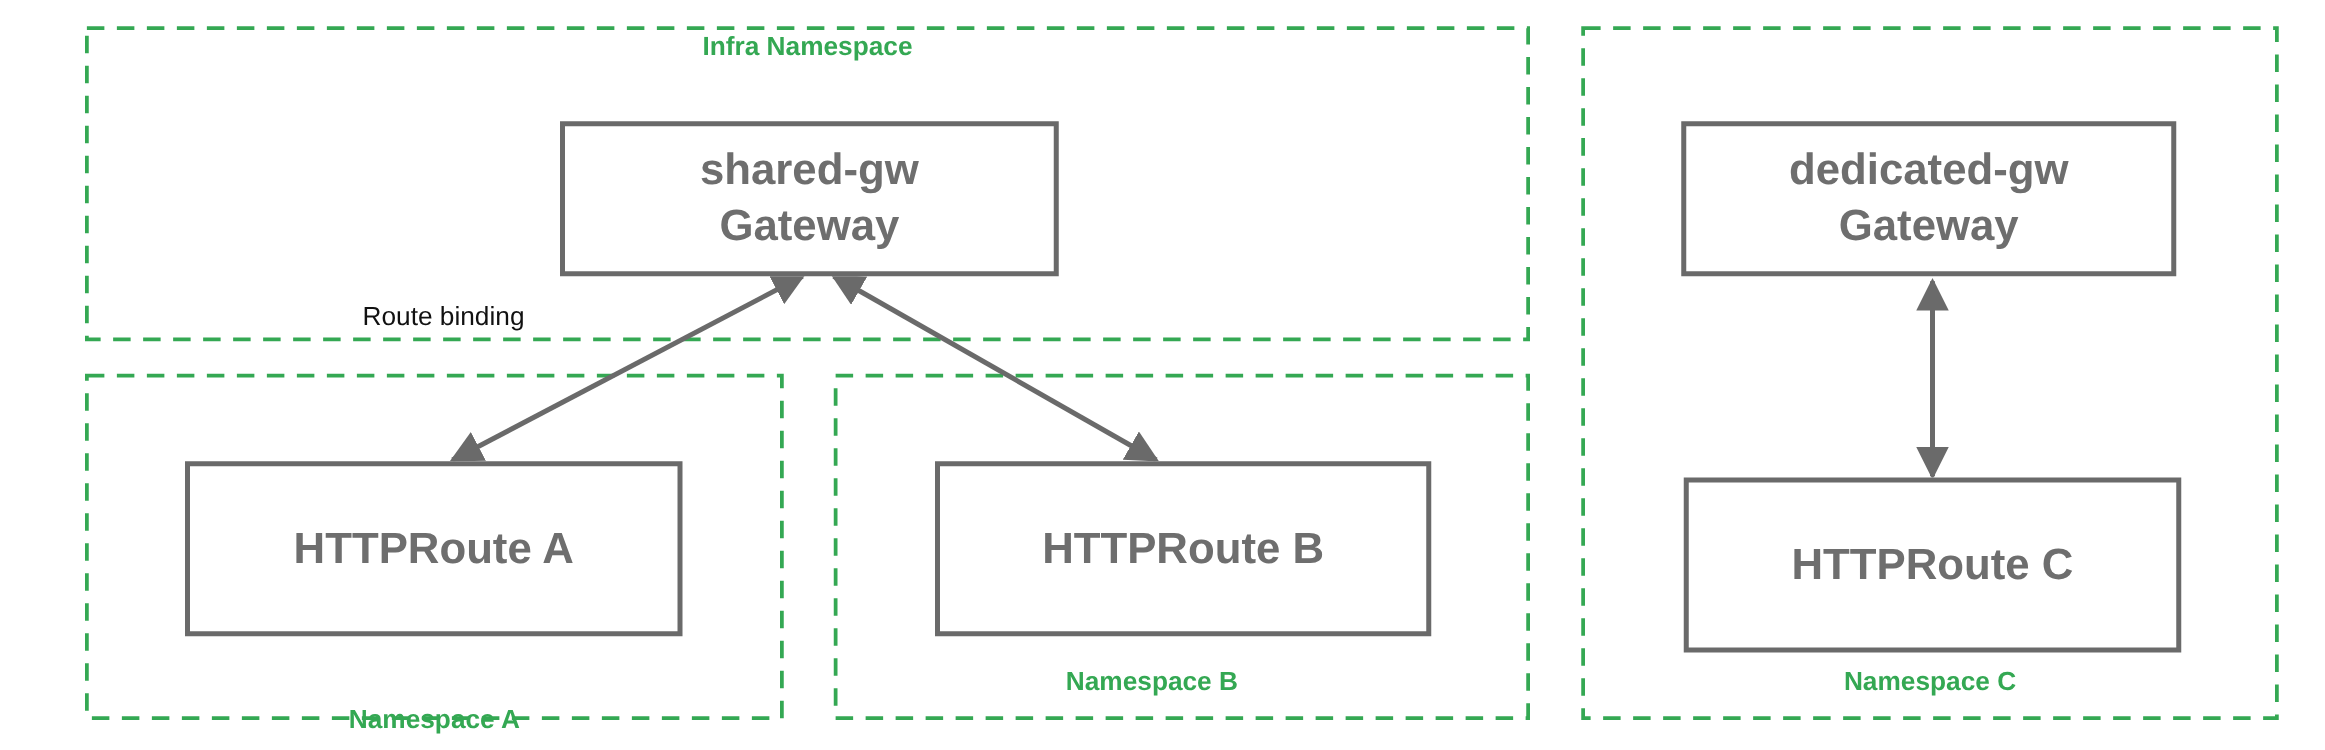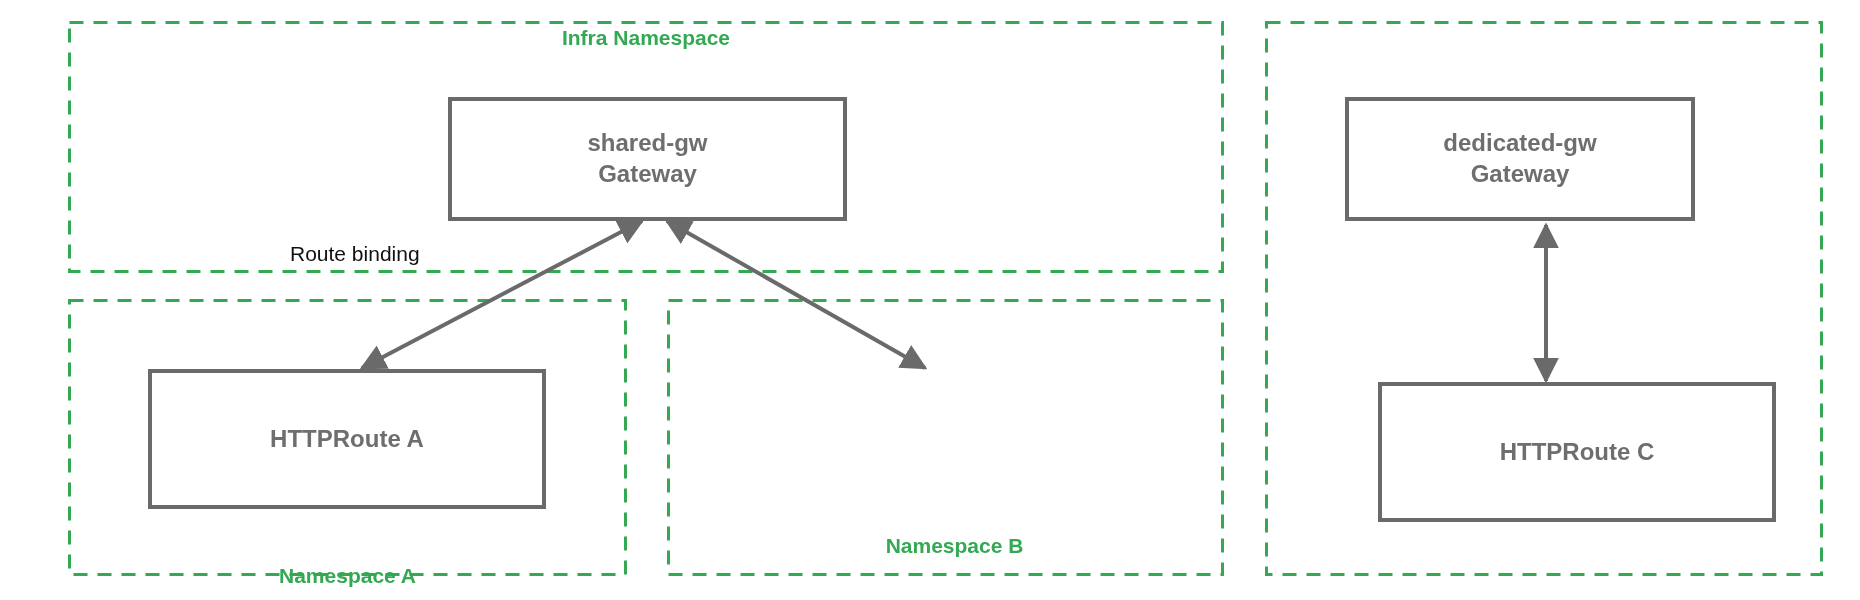--- a/index.html
+++ b/index.html
@@ -22,21 +22,21 @@
   .edges-layer{position:absolute;left:0;top:0;z-index:1;}
   .ns-rect{fill:none;stroke:var(--namespace-border);stroke-width:3;stroke-dasharray:14 10;}
   .edge{stroke:var(--arrow);stroke-width:4;fill:none;}
   .arrowhead{fill:var(--arrow);}
   .node{
     position:absolute;z-index:2;
     background:var(--background);
     border:4px solid var(--node-border);
     display:flex;align-items:center;justify-content:center;text-align:center;
     color:var(--node-label);
-    font-size:24px;font-weight:bold;line-height:1.28;
+    font-size:35px;font-weight:bold;line-height:1.28;
     box-sizing:border-box;
   }
   .ns-label{
     position:absolute;z-index:2;
     color:var(--namespace-label);
     font-size:21px;font-weight:bold;text-align:center;
   }
   .annotation{
     position:absolute;z-index:3;
     color:var(--annotation-text);
@@ -60,40 +60,44 @@
     <rect class="ns-rect" x="668.5" y="300.5" width="554" height="274"></rect>
     <rect class="ns-rect" x="1266.5" y="22.5" width="555" height="552"></rect>
 
     <line class="edge" x1="362" y1="368" x2="642" y2="221" marker-start="url(#ah)" marker-end="url(#ah)"></line>
     <line class="edge" x1="925" y1="368" x2="667" y2="221" marker-start="url(#ah)" marker-end="url(#ah)"></line>
     <line class="edge" x1="1546" y1="381" x2="1546" y2="225" marker-start="url(#ah)" marker-end="url(#ah)"></line>
   </svg>
 
   <div class="ns-label" style="left:69px;width:1154px;top:26px;">Infra Namespace</div>
   <div class="ns-label" style="left:69px;width:557px;top:564px;">Namespace A</div>
-  <div class="ns-label" style="left:677px;width:555px;top:534px;">Namespace B</div>
+  <div class="ns-label" style="left:644px;width:555px;top:534px;">Namespace B</div>
+  <div class="ns-label" style="left:1266px;width:556px;top:534px;">Namespace C</div>
 
   <div class="node" style="left:448px;top:97px;width:399px;height:124px;">
     <div>
       <span>shared-gw</span><br>
       <span>Gateway</span>
     </div>
   </div>
 
-  <div class="node" style="left:1345px;top:97px;width:350px;height:124px;">
+  <div class="node" style="left:1345px;top:97px;width:396px;height:124px;">
     <div>
       <span>dedicated-gw</span><br>
       <span>Gateway</span>
     </div>
   </div>
 
   <div class="node" style="left:148px;top:369px;width:398px;height:140px;">
     <span>HTTPRoute A</span>
   </div>
 
+  <div class="node" style="left:748px;top:369px;width:397px;height:140px;">
+    <span>HTTPRoute B</span>
+  </div>
 
-  <div class="node" style="left:1347px;top:382px;width:398px;height:140px;margin-left:31px;">
+  <div class="node" style="left:1347px;top:382px;width:398px;height:140px;">
     <span>HTTPRoute C</span>
   </div>
 
   <div class="annotation" style="left:290px;top:242px;">Route binding</div>
 
 </div>
 
 </body></html>

